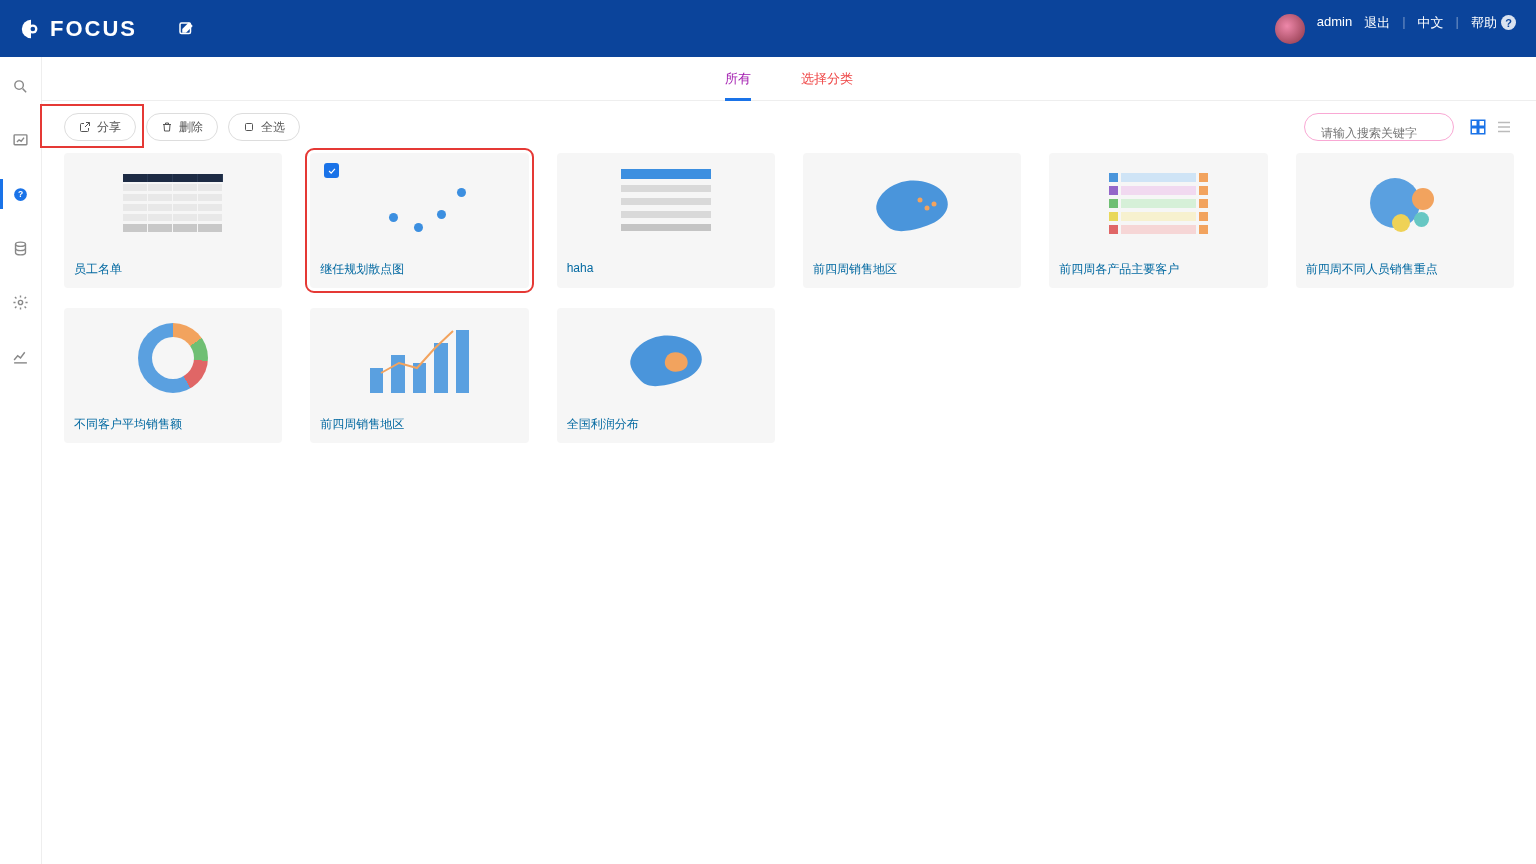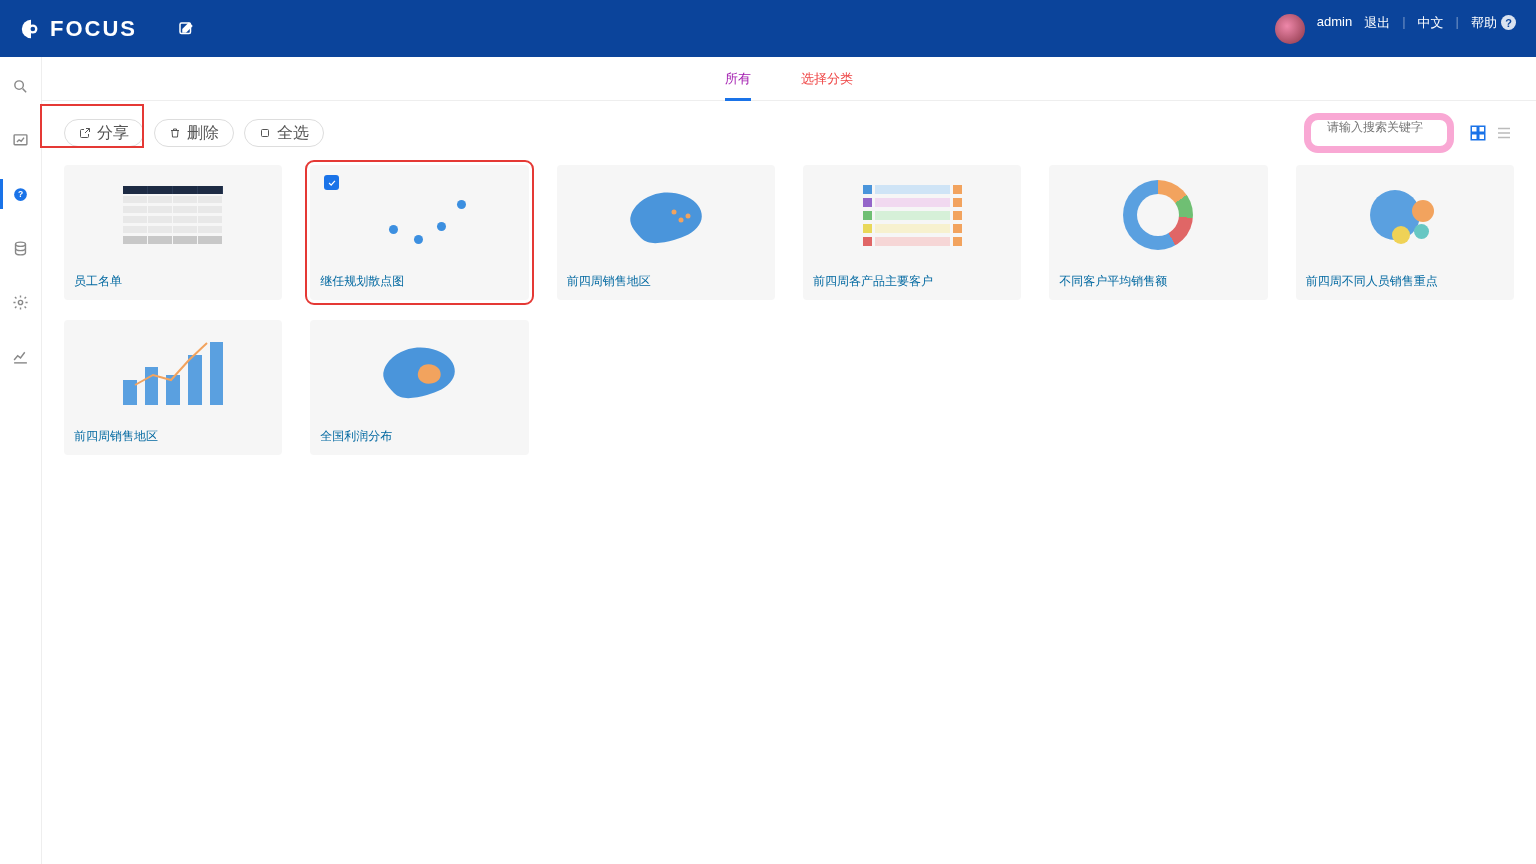--- a/index.html
+++ b/index.html
@@ -23,25 +23,25 @@
 .sidebar-item.active::before { content: ""; position: absolute; left: 0; top: 0; bottom: 0; width: 3px; background: #1a73e8; }
 .sidebar-item svg { width: 17px; height: 17px; }
 
 .main { flex: 1; display: flex; flex-direction: column; }
 .tabs { height: 44px; display: flex; align-items: center; justify-content: center; gap: 50px; border-bottom: 1px solid #eee; }
 .tab { font-size: 13px; color: #ef4444; cursor: pointer; height: 44px; display: flex; align-items: center; position: relative; }
 .tab.active { color: #a21caf; }
 .tab.active::after { content: ""; position: absolute; bottom: 0; left: 0; right: 0; height: 3px; background: #1a73e8; }
 
 .toolbar { display: flex; align-items: center; padding: 12px 22px; gap: 10px; }
-.btn { height: 28px; border: 1px solid #ddd; border-radius: 14px; background: #fff; padding: 0 14px; display: inline-flex; align-items: center; gap: 6px; cursor: pointer; font-size: 16px; color: #555; }
+.btn { height: 28px; border: 1px solid #ddd; border-radius: 14px; background: #fff; padding: 0 14px; display: inline-flex; align-items: center; gap: 6px; cursor: pointer; font-size: 12px; color: #555; }
 .btn svg { width: 12px; height: 12px; }
 .highlight-box-share { position: absolute; border: 2px solid #e53935; pointer-events: none; }
 .toolbar-right { margin-left: auto; display: flex; align-items: center; gap: 14px; }
-.search-box { height: 40px; width: 150px; border: 7px solid #f9a8d4; border-radius: 14px; display: flex; align-items: flex-start; padding: 0 10px; gap: 6px; color: #aaa; }
+.search-box { height: 28px; width: 150px; border: 1px solid #f9a8d4; border-radius: 14px; display: flex; align-items: flex-end; padding: 0 10px; gap: 6px; color: #aaa; }
 .search-box input { border: none; outline: none; font-size: 12px; flex: 1; background: transparent; }
 .view-toggle { display: flex; gap: 6px; }
 .view-btn { width: 20px; height: 20px; cursor: pointer; display: flex; align-items: center; justify-content: center; }
 
 .grid { padding: 0 22px 22px; display: grid; grid-template-columns: repeat(6, 1fr); gap: 20px 28px; }
 .card { background: #f6f6f6; border-radius: 4px; overflow: hidden; cursor: pointer; position: relative; }
 .card.selected { outline: 2px solid #e53935; outline-offset: 3px; }
 .card-preview { height: 100px; display: flex; align-items: center; justify-content: center; position: relative; }
 .card-title { padding: 8px 10px 10px; font-size: 12px; color: #0369a1; }
 .checkbox { position: absolute; top: 10px; left: 14px; width: 15px; height: 15px; border-radius: 3px; background: #1a73e8; display: flex; align-items: center; justify-content: center; }
@@ -255,20 +255,32 @@
               <span class="scatter-dot" style="left:30px;top:45px"></span>
               <span class="scatter-dot" style="left:55px;top:55px"></span>
               <span class="scatter-dot" style="left:78px;top:42px"></span>
               <span class="scatter-dot" style="left:98px;top:20px"></span>
             </div>
           </div>
           <div class="card-title">继任规划散点图</div>
         </div>
         <div class="card">
           <div class="card-preview">
+            <div class="mini-list">
+              <div class="bar0"></div>
+              <div class="bar"></div>
+              <div class="bar"></div>
+              <div class="bar"></div>
+              <div class="bar"></div>
+            </div>
+          </div>
+          <div class="card-title">haha</div>
+        </div>
+        <div class="card">
+          <div class="card-preview">
             <svg class="mini-map" viewBox="0 0 100 70">
               <path fill="#4a95db" d="M15 35c3-10 15-20 30-22 14-2 28 3 35 10 6 6 8 15 3 22-5 8-15 12-25 15-12 3-25 6-33-2-7-7-13-15-10-23z"></path>
               <circle cx="58" cy="32" r="2.5" fill="#f2a35e"></circle>
               <circle cx="65" cy="40" r="2.5" fill="#f2a35e"></circle>
               <circle cx="72" cy="36" r="2.5" fill="#f2a35e"></circle>
             </svg>
           </div>
           <div class="card-title">前四周销售地区</div>
         </div>
         <div class="card">
@@ -298,34 +310,34 @@
                 <span class="sq" style="background:#e06666"></span>
                 <span class="ln" style="background:#f6d6d6"></span>
                 <span class="sq" style="background:#f2a35e"></span>
               </div>
             </div>
           </div>
           <div class="card-title">前四周各产品主要客户</div>
         </div>
         <div class="card">
           <div class="card-preview">
-            <div class="donut"></div>
-          </div>
-          <div class="card-title">不同客户平均销售额</div>
-        </div>
-        <div class="card">
-          <div class="card-preview">
             <div style="position:relative;width:90px;height:70px">
               <span class="bubble" style="width:50px;height:50px;background:#5aa0e0;left:10px;top:10px"></span>
               <span class="bubble" style="width:22px;height:22px;background:#f2a35e;left:52px;top:20px"></span>
               <span class="bubble" style="width:18px;height:18px;background:#efd256;left:32px;top:46px"></span>
               <span class="bubble" style="width:15px;height:15px;background:#67c7c3;left:54px;top:44px"></span>
             </div>
           </div>
           <div class="card-title">前四周不同人员销售重点</div>
+        </div>
+        <div class="card">
+          <div class="card-preview">
+            <div class="donut"></div>
+          </div>
+          <div class="card-title">不同客户平均销售额</div>
         </div>
         <div class="card">
           <div class="card-preview">
             <div class="barline">
               <div class="b" style="height:25px"></div>
               <div class="b" style="height:38px"></div>
               <div class="b" style="height:30px"></div>
               <div class="b" style="height:50px"></div>
               <div class="b" style="height:63px"></div>
               <svg style="position:absolute;left:0;top:0;width:100%;height:100%" viewBox="0 0 100 70">

